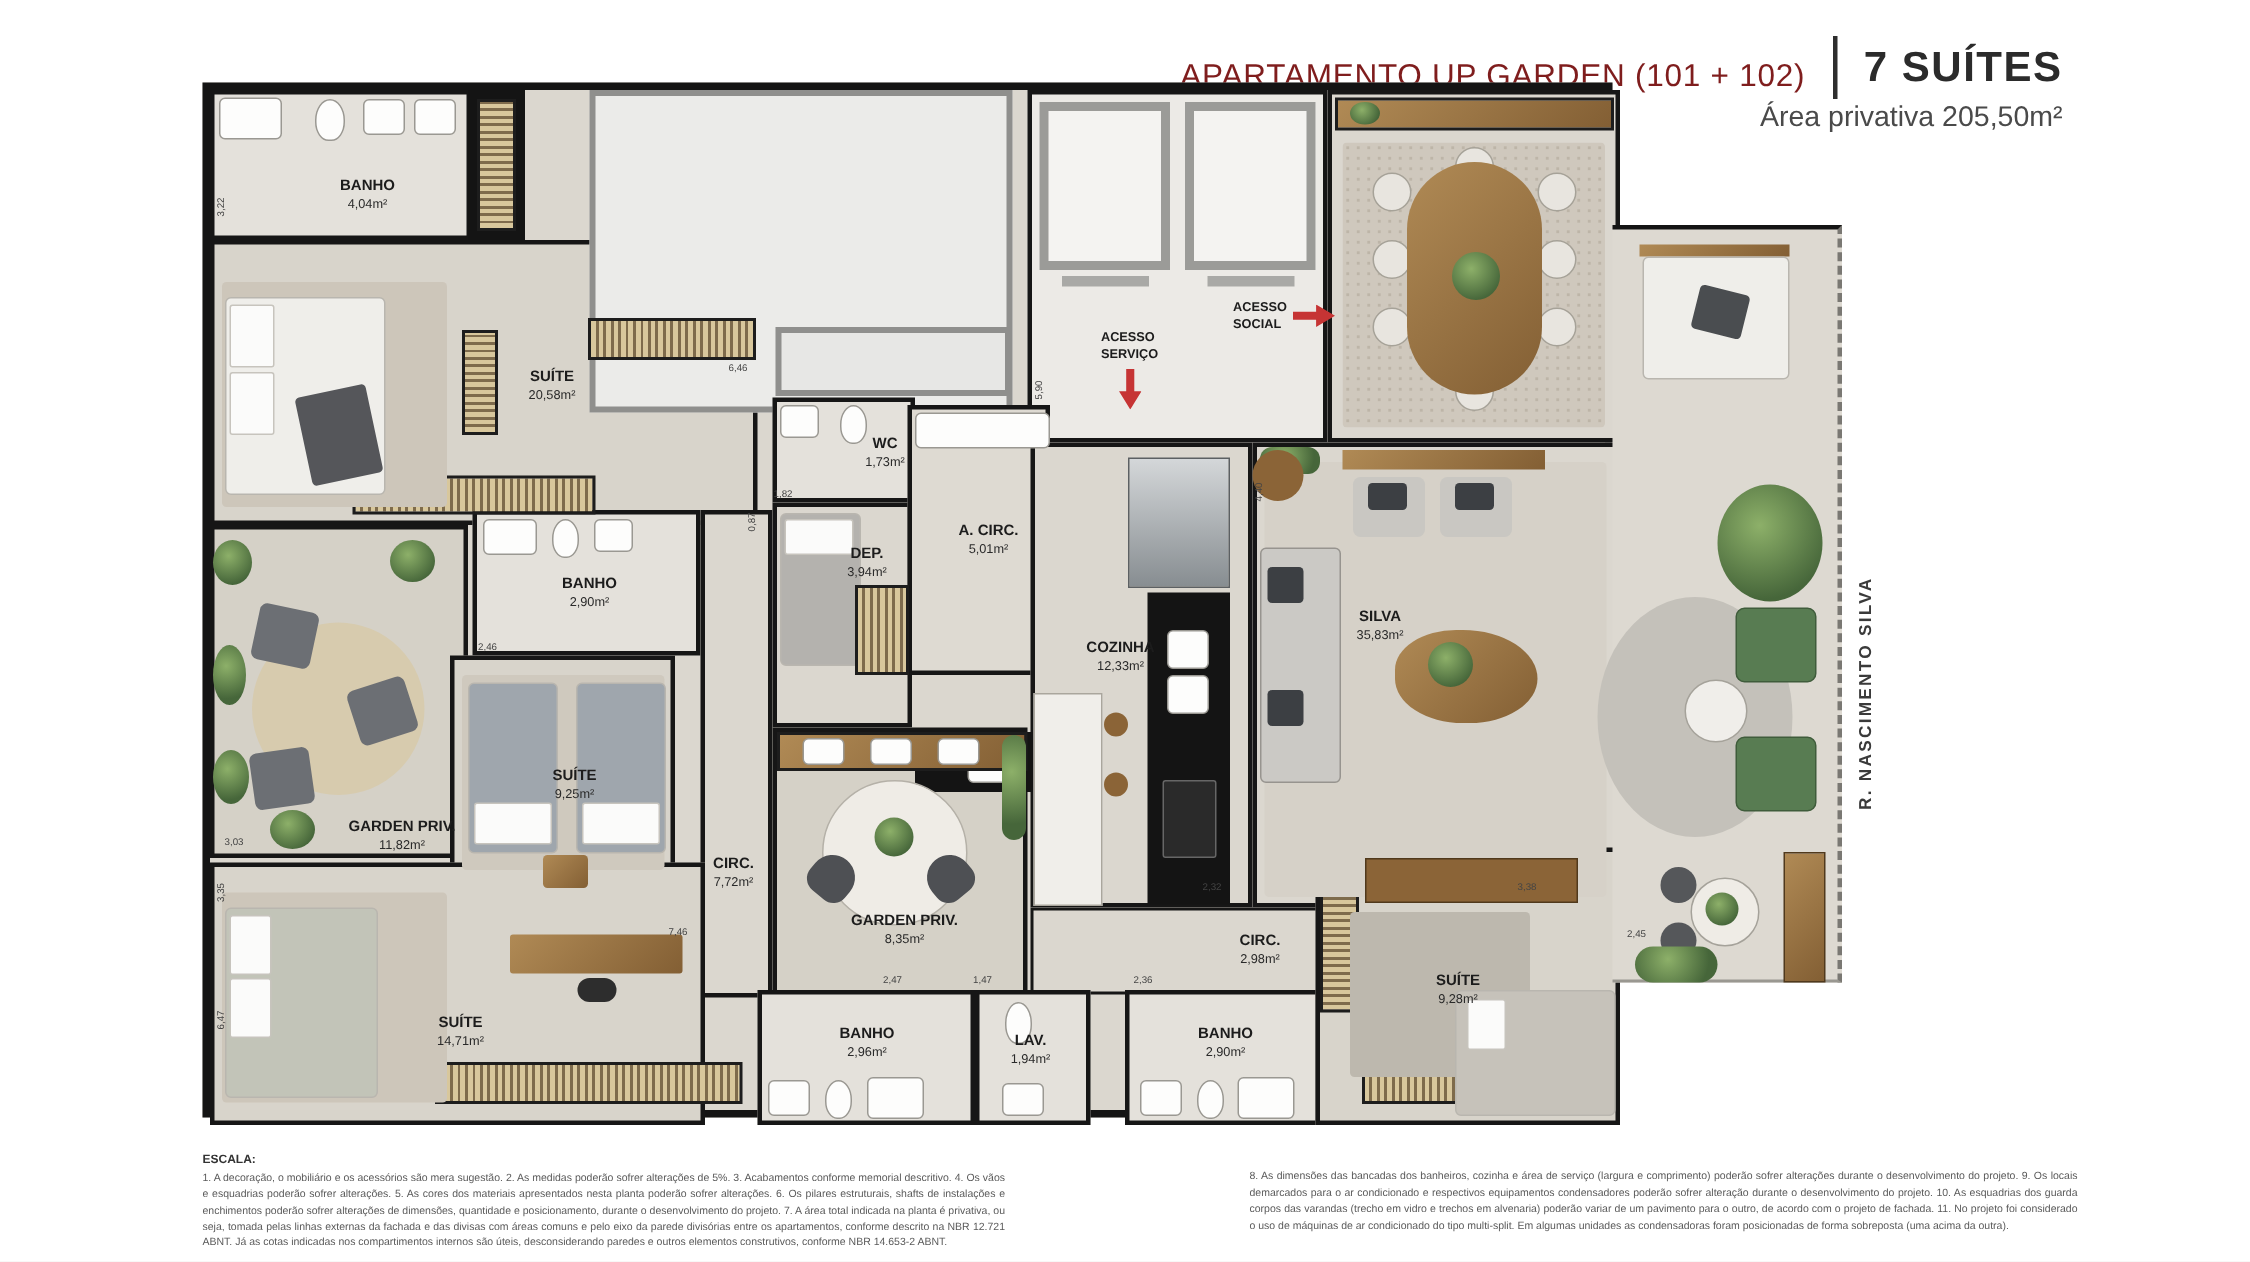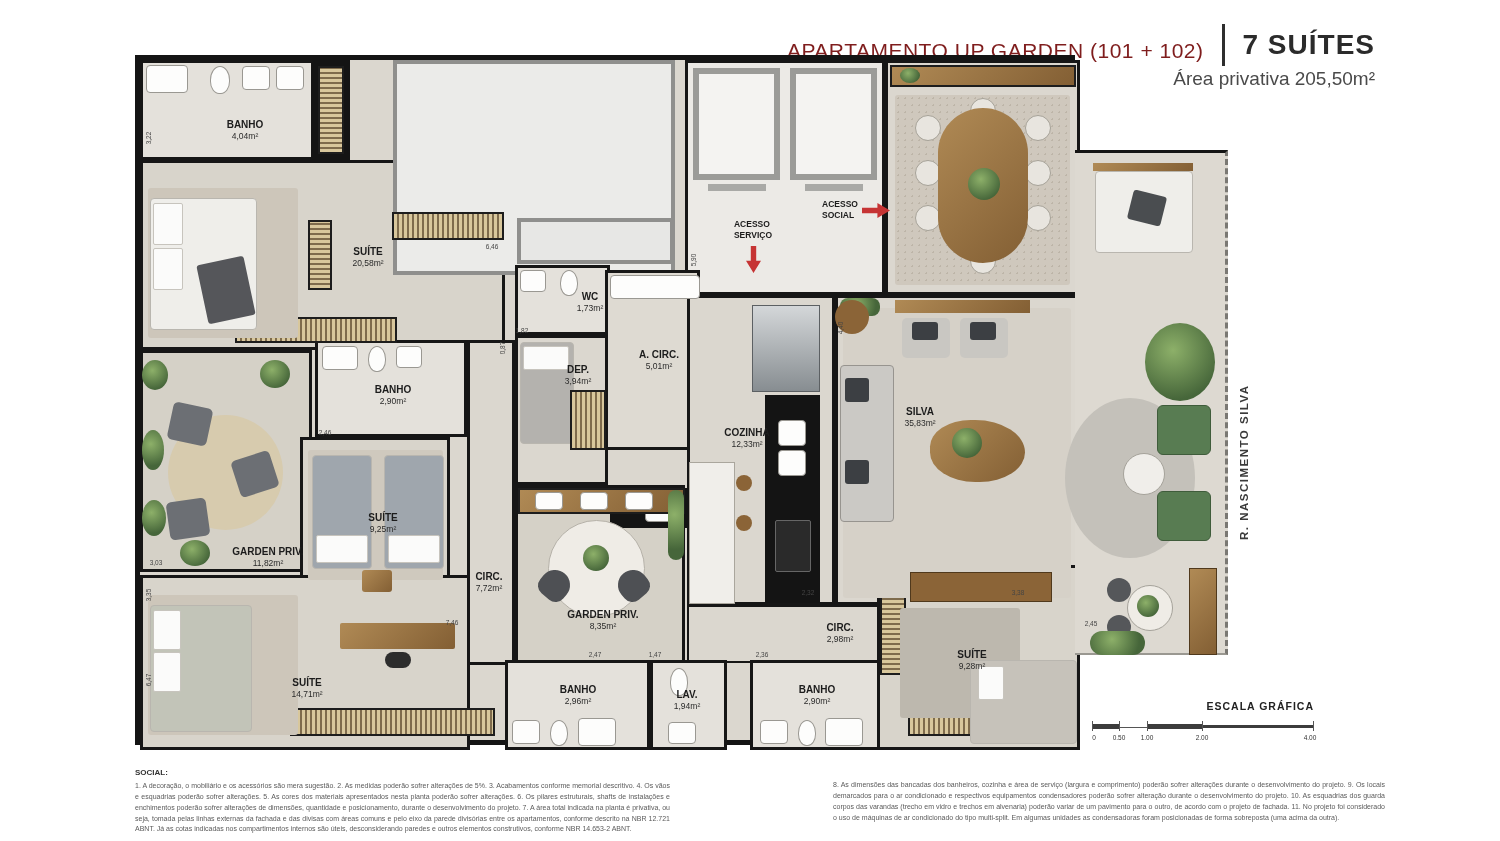--- a/index.html
+++ b/index.html
@@ -281,39 +281,22 @@
     <div style="position:absolute;left:52px;top:432px;width:44px;height:44px;border-radius:50%;background:#efece6;border:1px solid #a5a29a;"></div>
     <div class="plant" style="left:62px;top:442px;width:22px;height:22px;"></div>
     <div class="chair-g" style="left:32px;top:425px;width:24px;height:24px;border-radius:50%;background:#55575a;"></div>
     <div class="chair-g" style="left:32px;top:462px;width:24px;height:24px;border-radius:50%;background:#55575a;"></div>
     <div class="plant" style="left:15px;top:478px;width:55px;height:24px;border-radius:12px;"></div>
     <div class="dim" style="left:16px;top:470px;">2,45</div>
   </div>
 
   <div class="street">R. NASCIMENTO SILVA</div>
 
-  <div id="scalebar">
-    <div class="sc-title">ESCALA GRÁFICA</div>
-    <div class="sc-line"></div>
-    <div class="sc-seg" style="left:0;top:24px;width:27px;height:5px;"></div>
-    <div class="sc-seg" style="left:55px;top:24px;width:55px;height:5px;"></div>
-    <div class="sc-seg" style="left:110px;top:25px;width:112px;height:3px;"></div>
-    <div class="sc-tick" style="left:0;"></div>
-    <div class="sc-tick" style="left:27px;"></div>
-    <div class="sc-tick" style="left:55px;"></div>
-    <div class="sc-tick" style="left:110px;"></div>
-    <div class="sc-tick" style="left:221px;"></div>
-    <div class="sc-lbl" style="left:2px;">0</div>
-    <div class="sc-lbl" style="left:27px;">0.50</div>
-    <div class="sc-lbl" style="left:55px;">1.00</div>
-    <div class="sc-lbl" style="left:110px;">2.00</div>
-    <div class="sc-lbl" style="left:218px;">4.00</div>
-  </div>
 
   <div id="notes-left">
-    <div class="notes-h">SOCIAL:</div>
+    <div class="notes-h">ESCALA:</div>
     <div class="notes-p">1. A decoração, o mobiliário e os acessórios são mera sugestão. 2. As medidas poderão sofrer alterações de 5%. 3. Acabamentos conforme memorial descritivo. 4. Os vãos e esquadrias poderão sofrer alterações. 5. As cores dos materiais apresentados nesta planta poderão sofrer alterações. 6. Os pilares estruturais, shafts de instalações e enchimentos poderão sofrer alterações de dimensões, quantidade e posicionamento, durante o desenvolvimento do projeto. 7. A área total indicada na planta é privativa, ou seja, tomada pelas linhas externas da fachada e das divisas com áreas comuns e pelo eixo da parede divisórias entre os apartamentos, conforme descrito na NBR 12.721 ABNT. Já as cotas indicadas nos compartimentos internos são úteis, desconsiderando paredes e outros elementos construtivos, conforme NBR 14.653-2 ABNT.</div>
   </div>
   <div id="notes-right">
     <div class="notes-p">8. As dimensões das bancadas dos banheiros, cozinha e área de serviço (largura e comprimento) poderão sofrer alterações durante o desenvolvimento do projeto. 9. Os locais demarcados para o ar condicionado e respectivos equipamentos condensadores poderão sofrer alteração durante o desenvolvimento do projeto. 10. As esquadrias dos guarda corpos das varandas (trecho em vidro e trechos em alvenaria) poderão variar de um pavimento para o outro, de acordo com o projeto de fachada. 11. No projeto foi considerado o uso de máquinas de ar condicionado do tipo multi-split. Em algumas unidades as condensadoras foram posicionadas de forma sobreposta (uma acima da outra).</div>
   </div>
 
 </div>
 
 </body></html>

